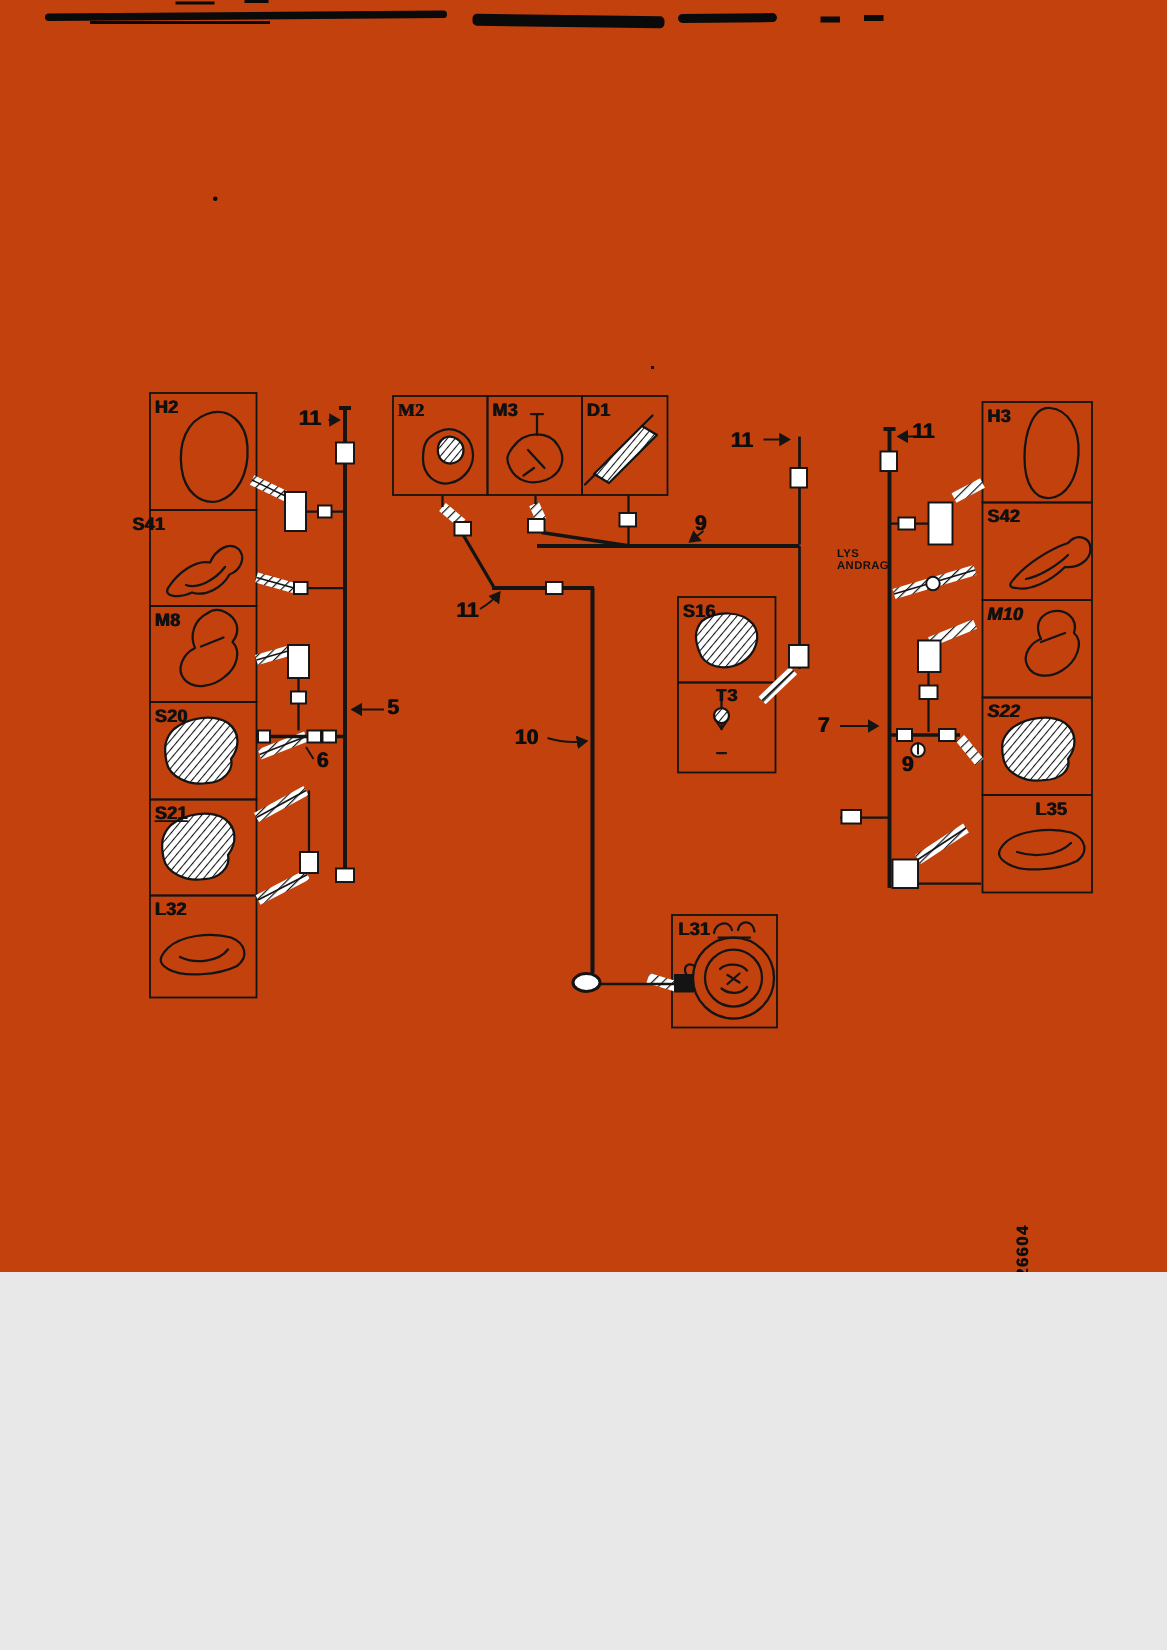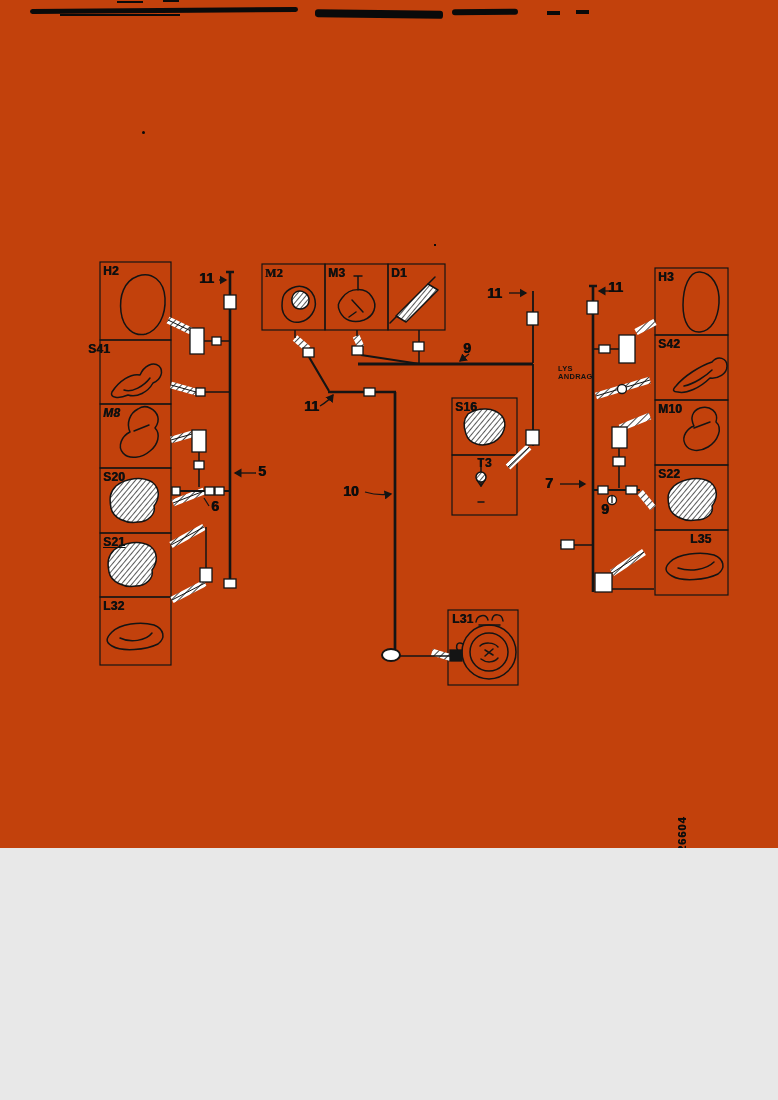--- a/index.html
+++ b/index.html
@@ -236,34 +236,34 @@
       <path d="M256 473 H235" marker-end="url(#arr)"></path>
       <path d="M209 506 L204 498"></path>
       <path d="M560 484 H585" marker-end="url(#arr)"></path>
       <path d="M612 503 V495"></path>
       <path d="M365 492 C375 495,384 495,391 494" marker-end="url(#arr)"></path>
     </g>
   </svg>
 
   <div class="boxlabel" style="left:103px;top:265px;">H2</div>
   <div class="boxlabel" style="left:88px;top:343px;">S41</div>
-  <div class="boxlabel" style="left:103px;top:407px;font-style:italic;">M8</div>
+  <div class="boxlabel" style="left:103px;top:407px;">M8</div>
   <div class="boxlabel" style="left:103px;top:471px;">S20</div>
   <div class="boxlabel" style="left:103px;top:536px;text-decoration:underline;">S21</div>
   <div class="boxlabel" style="left:103px;top:600px;">L32</div>
   <div class="boxlabel" style="left:265px;top:267px;font-family:Liberation Serif, serif;">M2</div>
   <div class="boxlabel" style="left:328px;top:267px;">M3</div>
   <div class="boxlabel" style="left:391px;top:267px;">D1</div>
   <div class="boxlabel" style="left:455px;top:401px;">S16</div>
   <div class="boxlabel" style="left:477px;top:458px;font-family:Liberation Mono, monospace;">T3</div>
   <div class="boxlabel" style="left:452px;top:613px;">L31</div>
   <div class="boxlabel" style="left:658px;top:271px;">H3</div>
   <div class="boxlabel" style="left:658px;top:338px;">S42</div>
-  <div class="boxlabel" style="left:658px;top:403px;">M10</div>
-  <div class="boxlabel" style="left:658px;top:468px;">S22</div>
+  <div class="boxlabel" style="left:658px;top:403px;font-style:italic;">M10</div>
+  <div class="boxlabel" style="left:658px;top:468px;font-style:italic;">S22</div>
   <div class="boxlabel" style="left:658px;top:533px;margin-left:32px;">L35</div>
 
   <div class="callout" style="left:199px;top:271px;">11</div>
   <div class="callout" style="left:304px;top:399px;">11</div>
   <div class="callout" style="left:487px;top:286px;">11</div>
   <div class="callout" style="left:608px;top:280px;">11</div>
   <div class="callout" style="left:463px;top:341px;">9</div>
   <div class="callout" style="left:601px;top:502px;">9</div>
   <div class="callout" style="left:258px;top:464px;">5</div>
   <div class="callout" style="left:211px;top:499px;">6</div>

